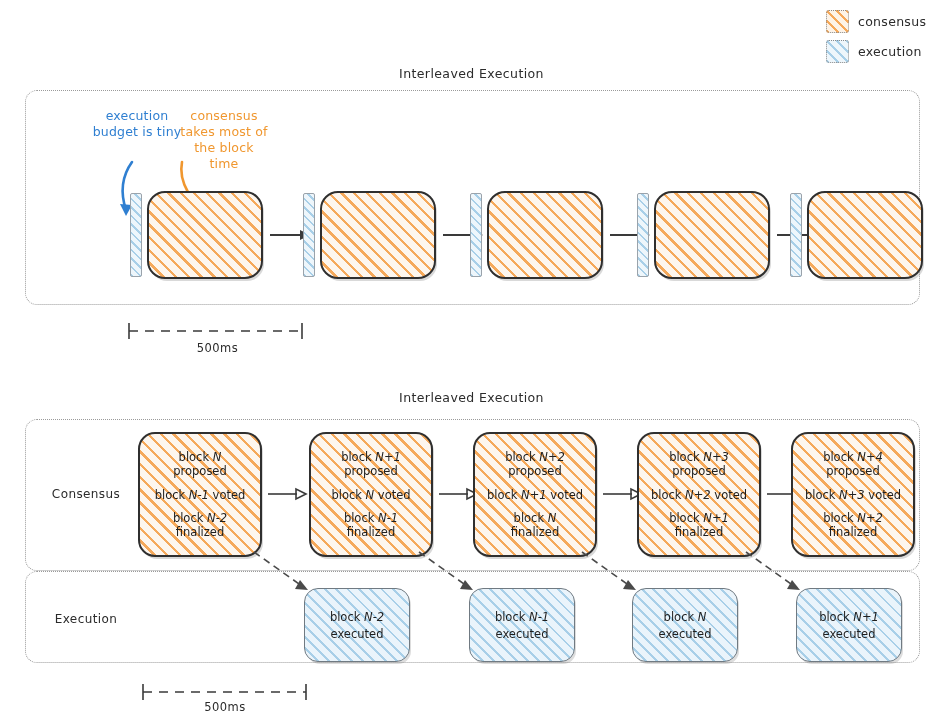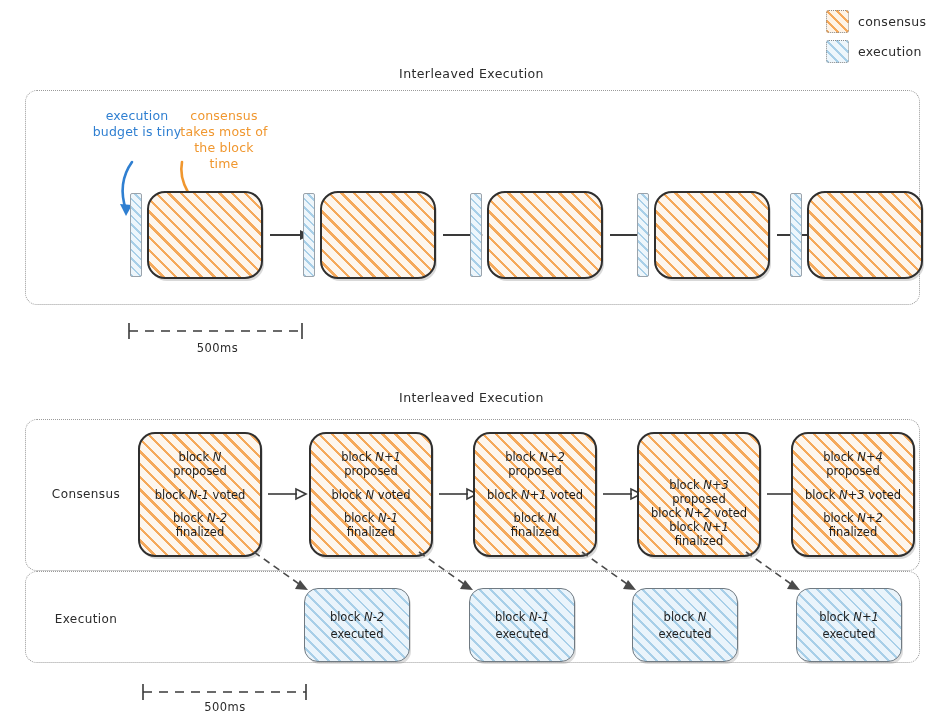--- a/index.html
+++ b/index.html
@@ -230,21 +230,21 @@
 <div class="abs cons-block" style="left:473px;top:432px;">
   <div class="ln"><span>block</span> <em>N+2</em><br><span>proposed</span></div>
   <div class="ln"><span>block</span> <em>N+1</em> <span>voted</span></div>
   <div class="ln"><span>block</span> <em>N</em><br><span>finalized</span></div>
 </div>
 <svg class="abs" style="left:601px;top:487px;" width="42" height="14">
   <path d="M2 7 H31" stroke="#3a3a3a" stroke-width="1.6" fill="none"></path>
   <path d="M40 7 l-10 -5 l0 10 z" fill="none" stroke="#3a3a3a" stroke-width="1.6"></path>
 </svg>
 
-<div class="abs cons-block" style="left:637px;top:432px;justify-content:flex-end;">
+<div class="abs cons-block" style="left:637px;top:432px;">
   <div class="ln"><span>block</span> <em>N+3</em><br><span>proposed</span></div>
   <div class="ln"><span>block</span> <em>N+2</em> <span>voted</span></div>
   <div class="ln"><span>block</span> <em>N+1</em><br><span>finalized</span></div>
 </div>
 <svg class="abs" style="left:765px;top:487px;" width="42" height="14">
   <path d="M2 7 H31" stroke="#3a3a3a" stroke-width="1.6" fill="none"></path>
   <path d="M40 7 l-10 -5 l0 10 z" fill="none" stroke="#3a3a3a" stroke-width="1.6"></path>
 </svg>
 
 <div class="abs cons-block" style="left:791px;top:432px;">

